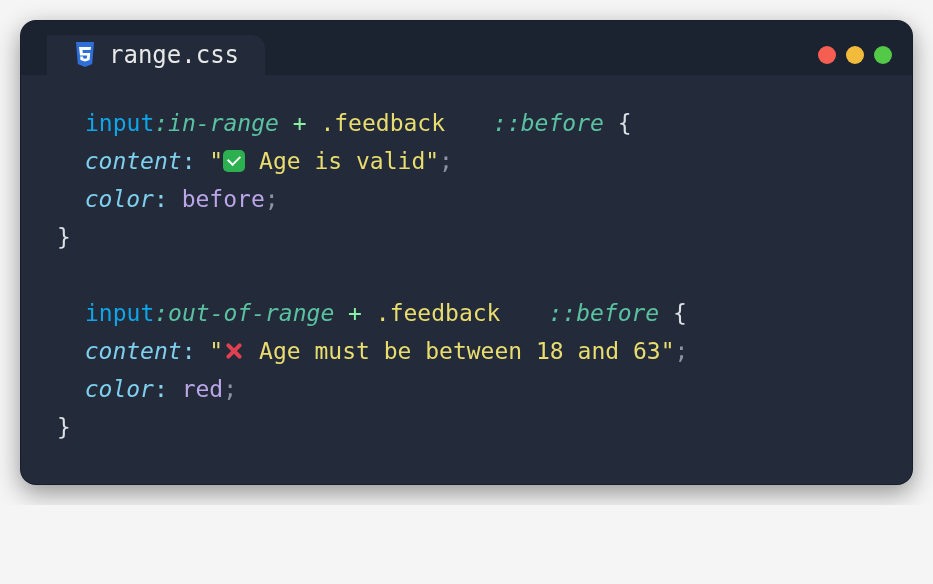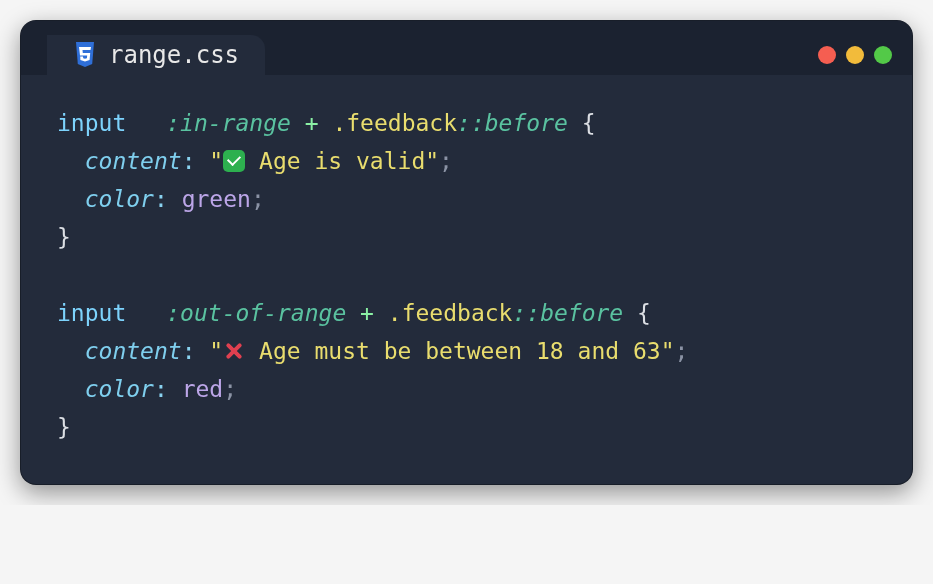--- a/index.html
+++ b/index.html
@@ -62,25 +62,25 @@
     }
     .dot-red { background: #f55e51; }
     .dot-yellow { background: #f2bb3b; }
     .dot-green { background: #53c948; }
     .code-area {
       padding: 30px 36px 38px 36px;
       font-size: 23px;
       line-height: 1.65;
       white-space: pre;
     }
-    .tok-tag { color: #7dd3fc; }
-    .tok-pseudo { color: #5ac2a0; font-style: italic; margin-left: 40px; }
+    .tok-tag { color: #0ea5e9; margin-left: 28px; }
+    .tok-pseudo { color: #5ac2a0; font-style: italic; }
     .tok-combinator { color: #8af0a4; }
     .tok-class { color: #e9dd6e; }
-    .tok-pseudoel { color: #5ac2a0; font-style: italic; }
+    .tok-pseudoel { color: #5ac2a0; font-style: italic; margin-left: 48px; }
     .tok-brace { color: #dcdfe4; }
     .tok-prop { color: #7fcfee; font-style: italic; text-align: right; }
     .tok-colon { color: #89d3f0; }
     .tok-string { color: #e9dd6e; }
     .tok-semi { color: #8b93a5; }
     .tok-value { color: #bca6e8; }
     .emoji-check {
       display: inline-flex;
       vertical-align: middle;
       width: 22px;
@@ -136,20 +136,20 @@
       <span class="file-name">range.css</span>
     </div>
     <div class="window-controls">
       <div class="control-dot dot-red"></div>
       <div class="control-dot dot-yellow"></div>
       <div class="control-dot dot-green"></div>
     </div>
   </div>
   <div class="code-area"><span class="tok-tag">input</span><span class="tok-pseudo">:in-range</span><span class="tok-combinator"> + </span><span class="tok-class">.feedback</span><span class="tok-pseudoel">::before</span> <span class="tok-brace">{</span>
   <span class="tok-prop">content</span><span class="tok-colon">:</span> <span class="tok-string">"</span><span class="emoji-check"></span><span class="tok-string"> Age is valid"</span><span class="tok-semi">;</span>
-  <span class="tok-prop">color</span><span class="tok-colon">:</span> <span class="tok-value">green</span><span class="tok-semi">;</span>
+  <span class="tok-prop">color</span><span class="tok-colon">:</span> <span class="tok-value">before</span><span class="tok-semi">;</span>
 <span class="tok-brace">}</span>
 
 <span class="tok-tag">input</span><span class="tok-pseudo">:out-of-range</span><span class="tok-combinator"> + </span><span class="tok-class">.feedback</span><span class="tok-pseudoel">::before</span> <span class="tok-brace">{</span>
   <span class="tok-prop">content</span><span class="tok-colon">:</span> <span class="tok-string">"</span><span class="emoji-x"></span><span class="tok-string"> Age must be between 18 and 63"</span><span class="tok-semi">;</span>
   <span class="tok-prop">color</span><span class="tok-colon">:</span> <span class="tok-value">red</span><span class="tok-semi">;</span>
 <span class="tok-brace">}</span></div>
 </div>
 
 </body></html>

